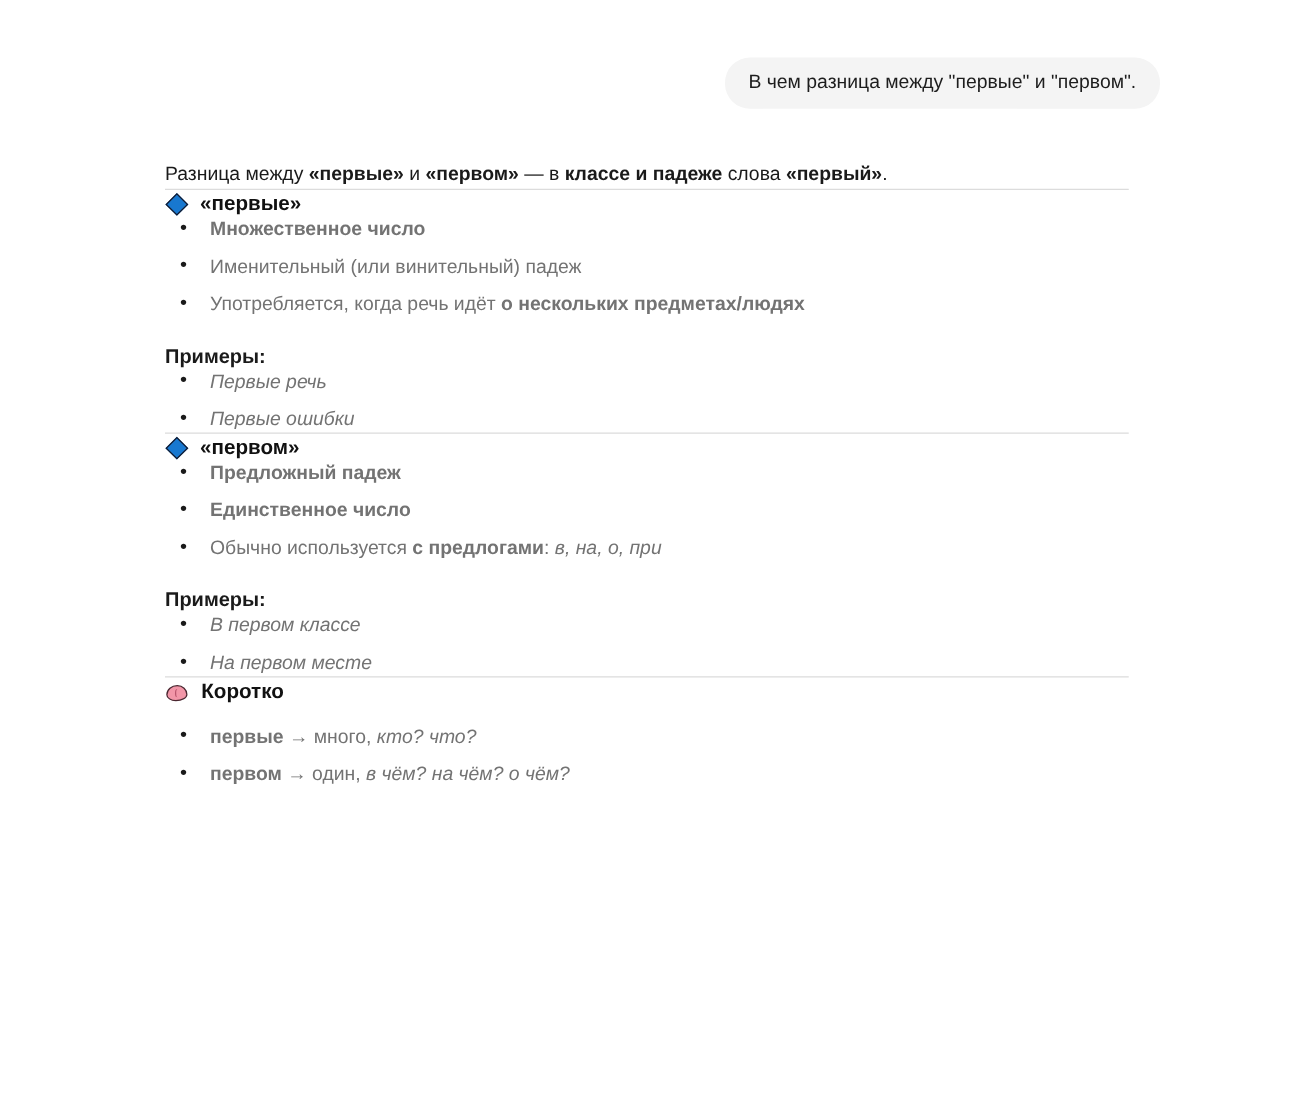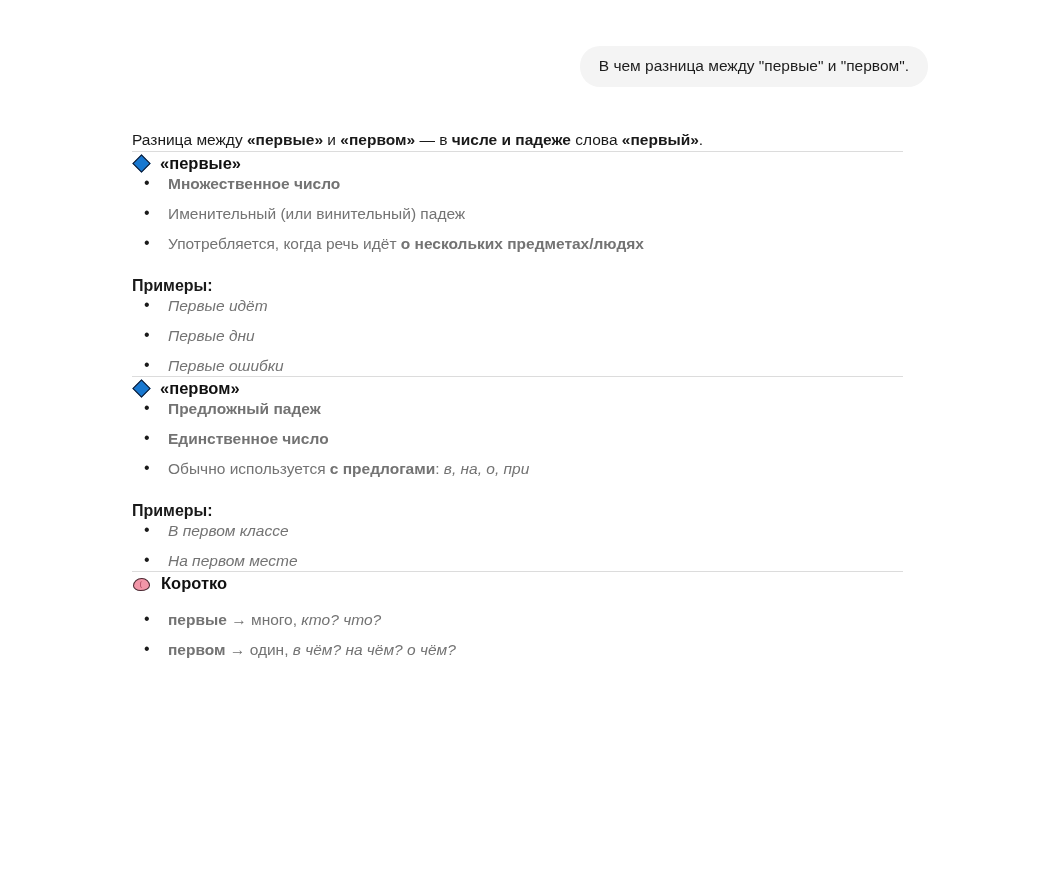--- a/index.html
+++ b/index.html
@@ -173,40 +173,39 @@
 <body>
 
 <div id="chat">
 
   <div class="user-row">
     <div class="user-bubble">В чем разница между "первые" и "первом".</div>
   </div>
 
   <div class="assistant">
 
-    <p class="intro"><span>Разница между </span><b>«первые»</b><span> и </span><b>«первом»</b><span> — в </span><b>числе и падеже</b><span> слова </span><b>«первый»</b><span>.</span></p>
+    <p class="intro"><span>Разница между </span><b>«первые»</b><span> и </span><b>«первом»</b><span> — в </span><b>классе и падеже</b><span> слова </span><b>«первый»</b><span>.</span></p>
 
     <hr class="rule rule-1">
 
     <h3 class="section-head head-1">
       <span class="diamond-icon"></span>
       <span>«первые»</span>
     </h3>
 
     <ul class="blist list-1">
       <li><b>Множественное число</b></li>
       <li><span>Именительный (или винительный) падеж</span></li>
       <li><span>Употребляется, когда речь идёт </span><b>о нескольких предметах/людях</b></li>
     </ul>
 
     <p class="examples-label">Примеры:</p>
 
     <ul class="blist list-ex">
-      <li><i>Первые идёт</i></li>
-      <li><i>Первые дни</i></li>
+      <li><i>Первые речь</i></li>
       <li><i>Первые ошибки</i></li>
     </ul>
 
     <hr class="rule rule-2">
 
     <h3 class="section-head head-2">
       <span class="diamond-icon"></span>
       <span>«первом»</span>
     </h3>
 

